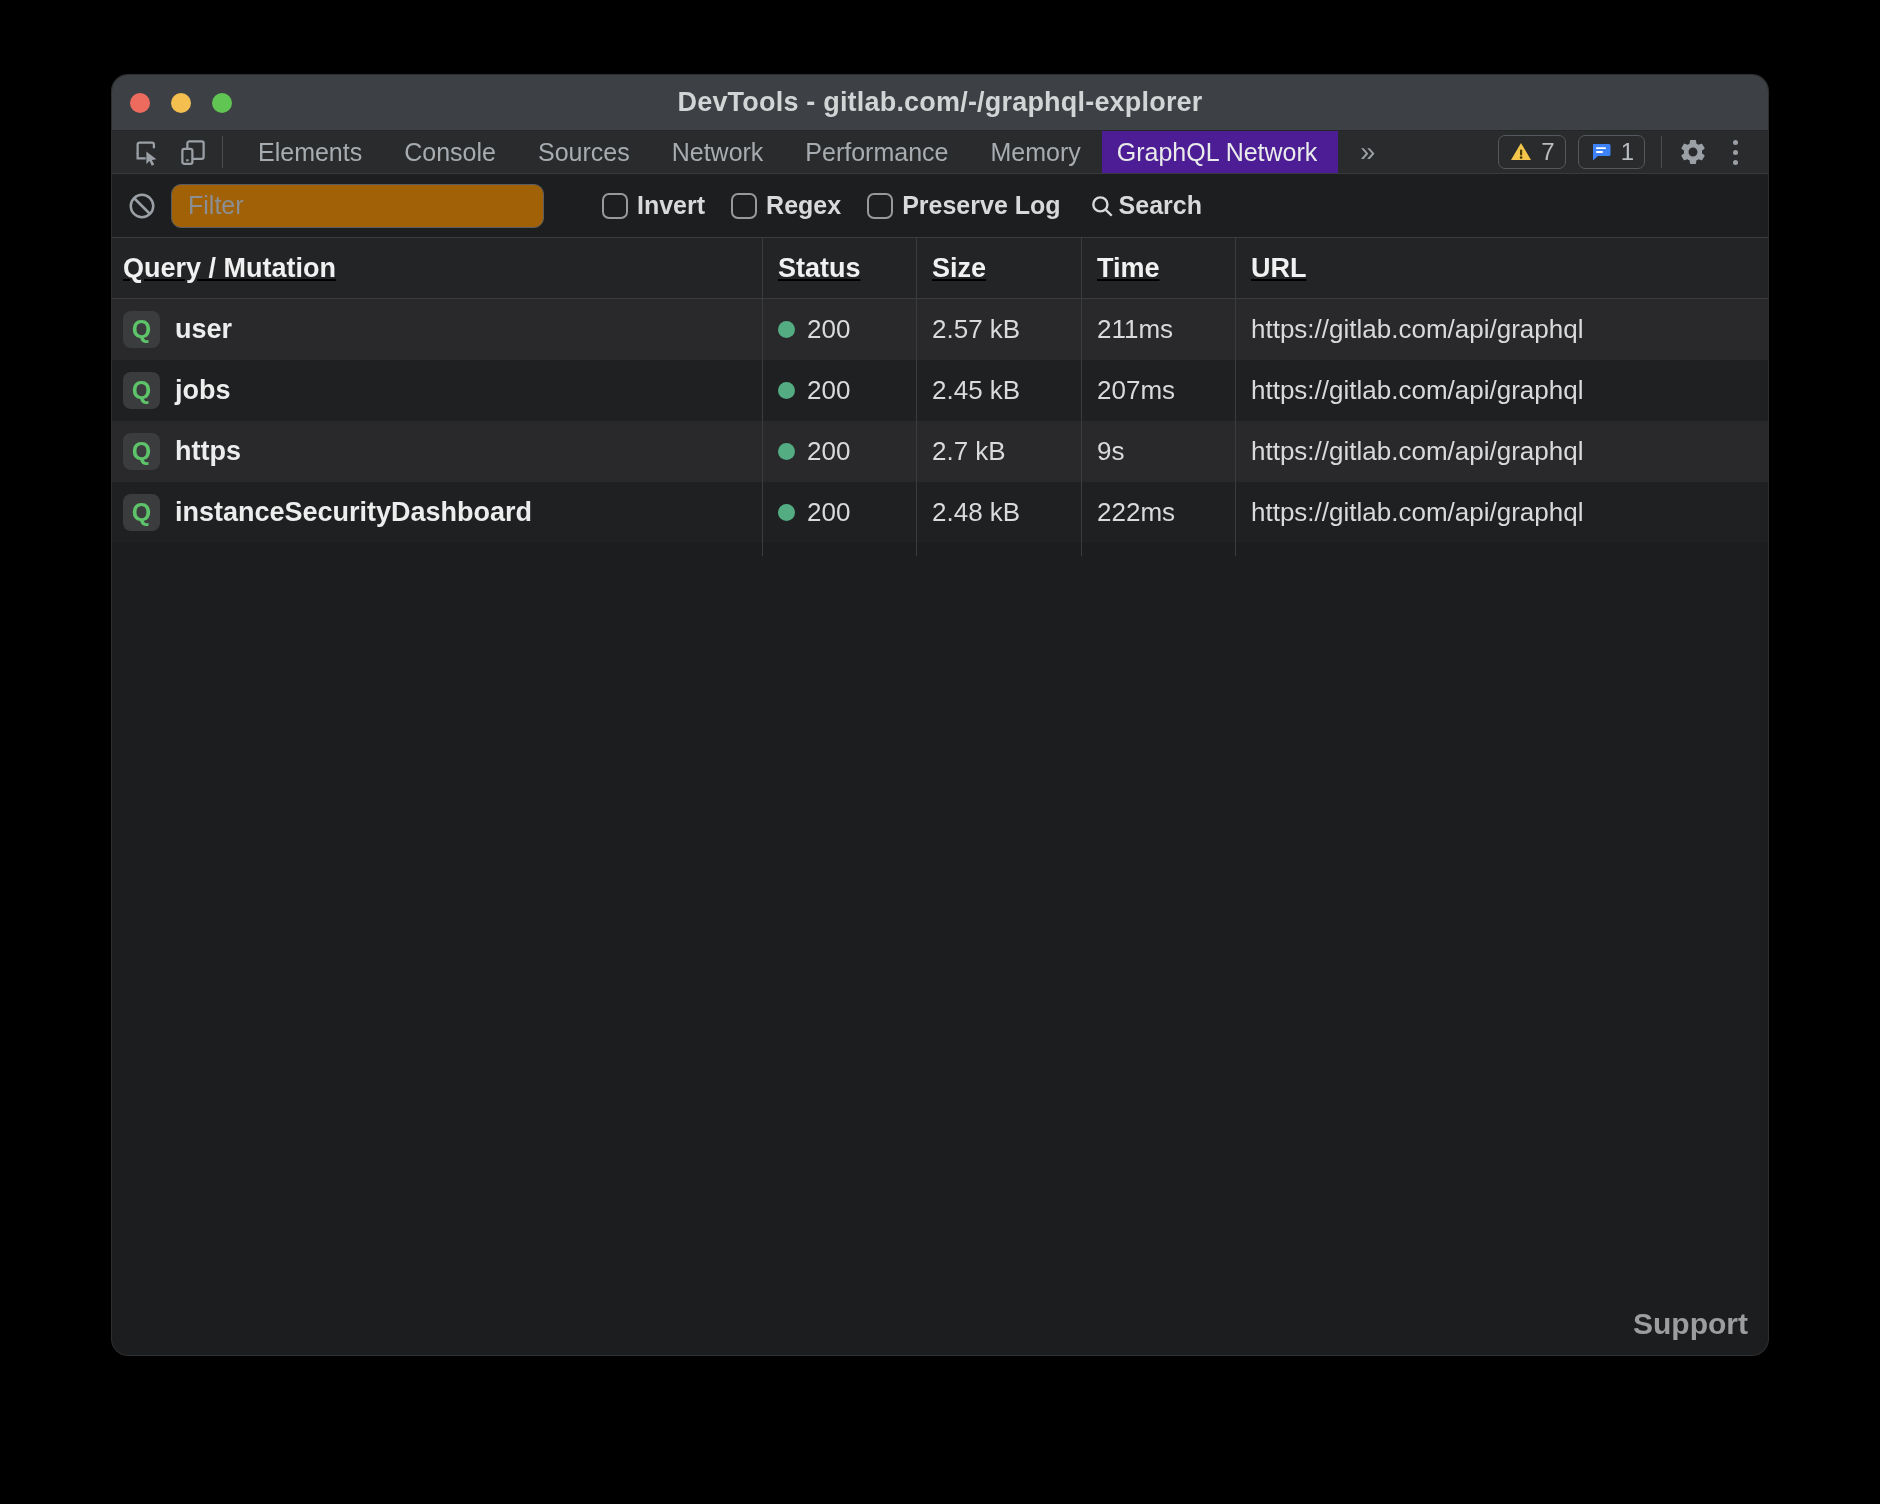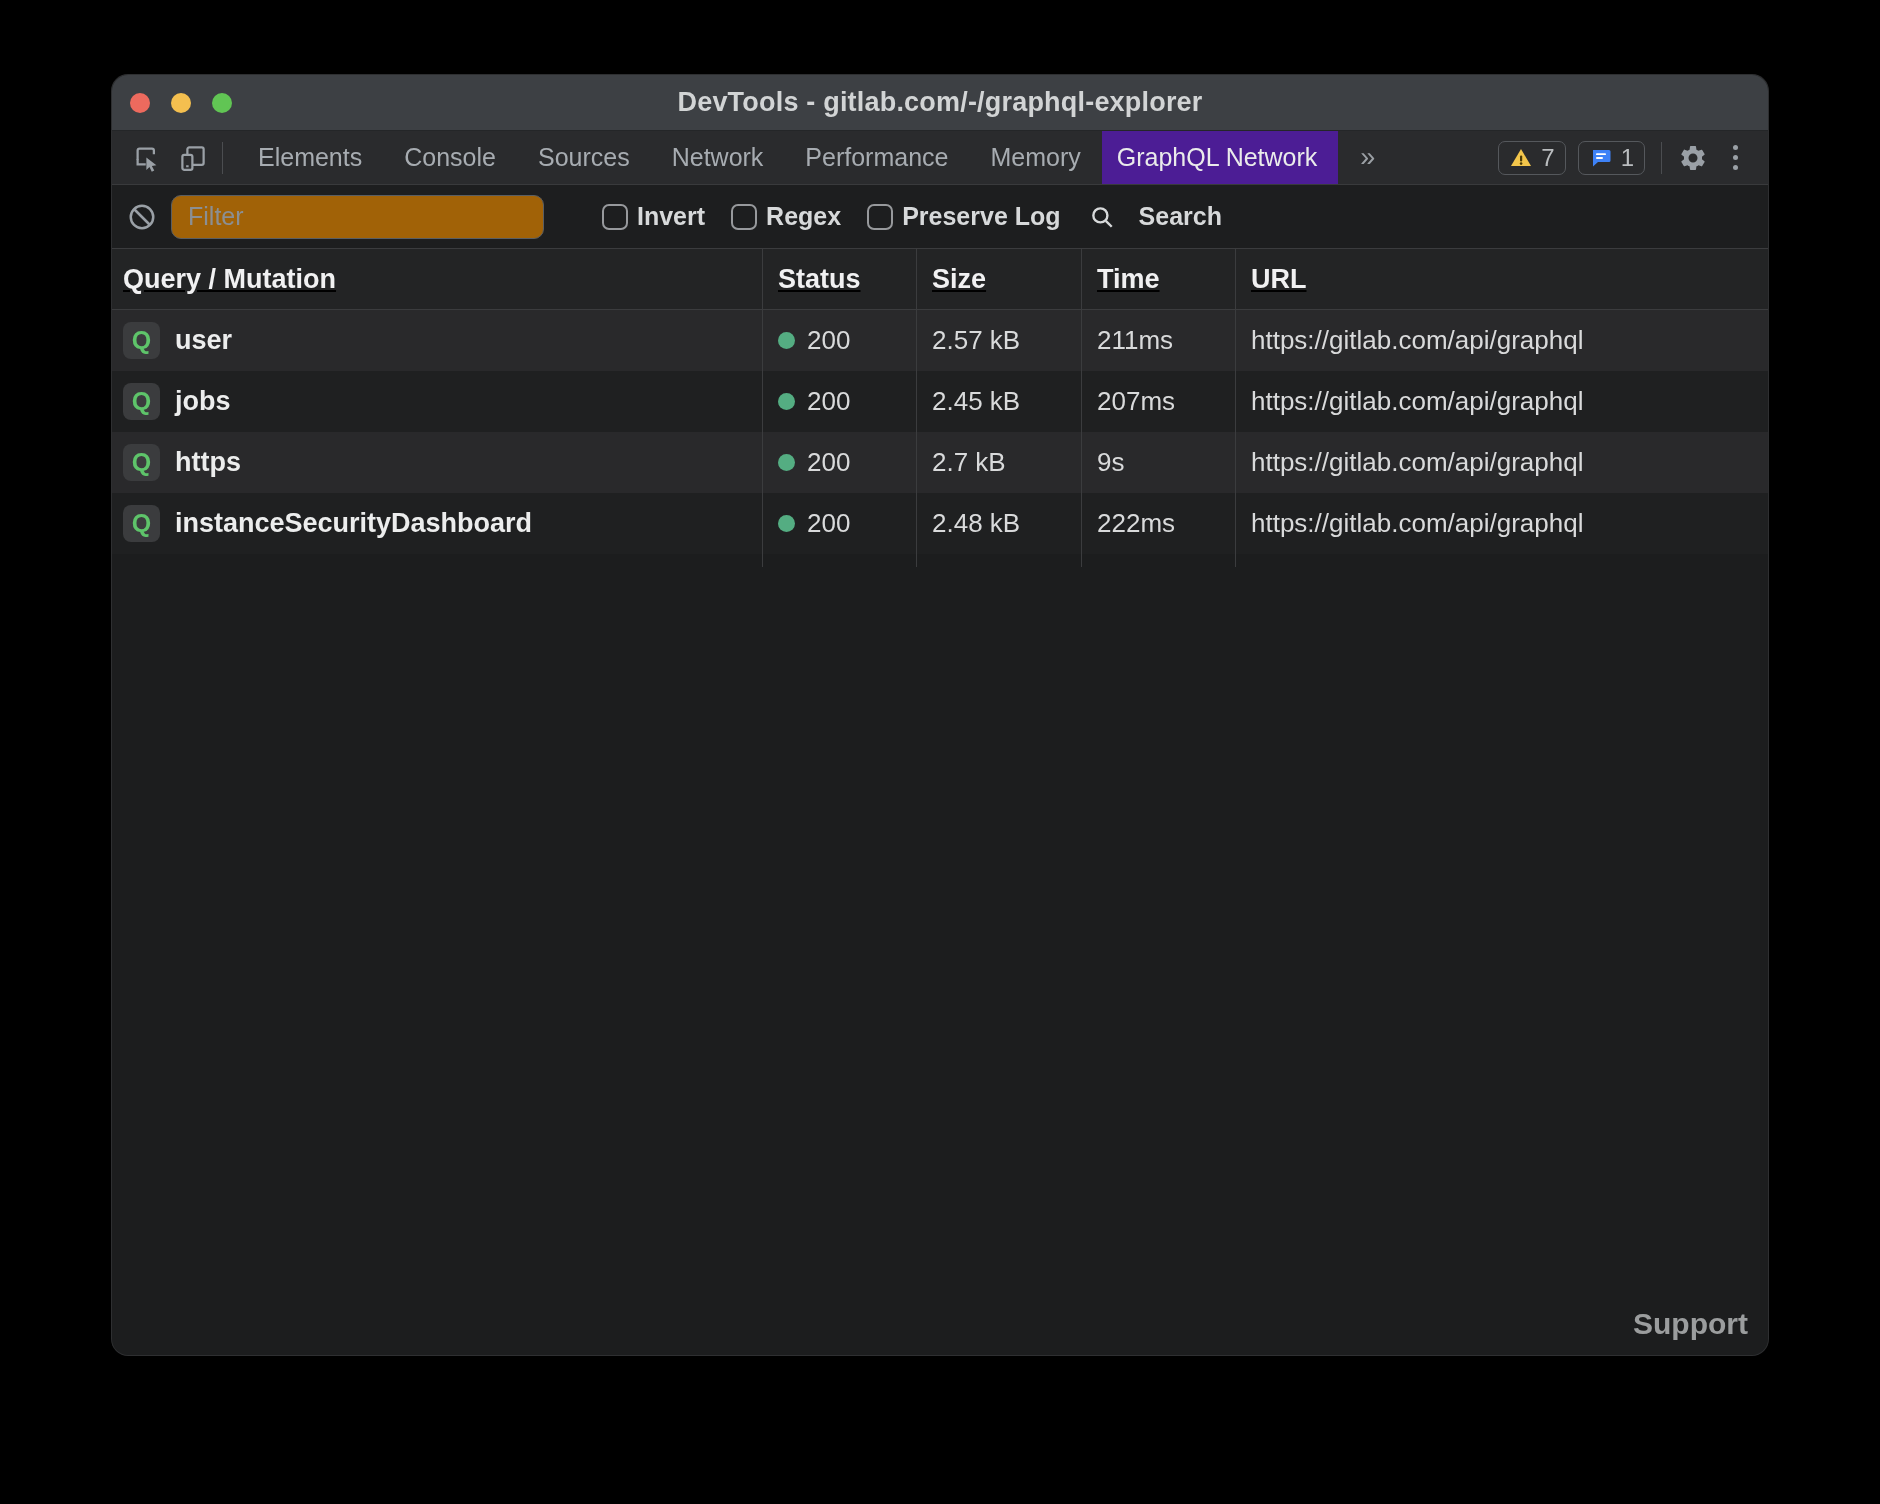--- a/index.html
+++ b/index.html
@@ -15,21 +15,21 @@
     display:flex; align-items:center; justify-content:center;
     border-bottom:1px solid #242628; }
   .traffic { position:absolute; left:18px; top:18px; display:flex; gap:21px; }
   .light { width:20px; height:20px; border-radius:50%; }
   .light.red { background:#ed6a5e; }
   .light.yellow { background:#f4bf4f; }
   .light.green { background:#61c554; }
   .title-text { color:#d2d4d5; font-size:27px; font-weight:bold; letter-spacing:.2px; }
 
   
-  .tabbar { height:54px; background:#2a2b2d; display:flex; align-items:stretch;
+  .tabbar { height:43px; background:#2a2b2d; display:flex; align-items:stretch;
     border-bottom:1px solid #393a3c; }
   .tool-icons { display:flex; align-items:center; padding-left:20px; gap:16px; }
   .tbtn { width:30px; height:30px; display:flex; align-items:center; justify-content:center; }
   .vsep { width:1px; height:32px; background:#4b4d50; align-self:center; margin:0 6px 0 14px; }
   .tabs { display:flex; align-items:stretch; margin-left:8px; }
   .tab { display:flex; align-items:center; padding:0 21px; color:#a7acb1;
     font-size:25px; white-space:nowrap; }
   .tab.active { background:#4c1d95; color:#eaebeb;padding-left:15px; }
   .overflow-btn { display:flex; align-items:center; padding:0 22px; color:#9ba0a5;
     font-size:27px; }
@@ -47,21 +47,21 @@
   .block-btn { width:34px; height:34px; display:flex; align-items:center; justify-content:center; }
   .filter-input { margin-left:12px; width:373px; height:44px; background:#a16207;
     border:1px solid #5a5e62; border-radius:10px; color:#e8e8e8; font-size:25px;
     padding:0 16px; outline:none; margin-right:58px;
     font-family:"Liberation Sans","DejaVu Sans",sans-serif; }
   .filter-input::placeholder { color:#8b8f93; }
   .chk-group { display:flex; align-items:center; gap:9px; margin-right:26px;text-align:center; }
   .chk-box { width:26px; height:26px; border:2px solid #97999c; border-radius:7px;
     background:transparent; }
   .chk-label { color:#d7d9da; font-size:25px; font-weight:bold; white-space:nowrap; }
-  .search-group { display:flex; align-items:center; gap:24px; margin-left:2px; }
+  .search-group { display:flex; align-items:center; gap:4px; margin-left:2px; }
 
   
   .grid { display:grid; grid-template-columns:651px 154px 165px 154px 1fr; }
   .thead { border-top:1px solid #3b3c3e; border-bottom:1px solid #3b3c3e;
     background:#232425; height:62px;text-decoration:underline; }
   .th { display:flex; align-items:center; padding-left:15px; color:#f1f1f2;
     font-size:27px; font-weight:bold; border-right:1px solid #3b3c3e; }
   .th:first-child { padding-left:11px; }
   .th:last-child { border-right:none; }
   .tr { height:61px; }

